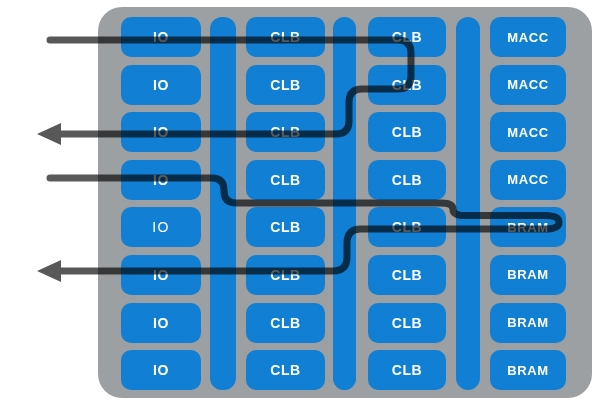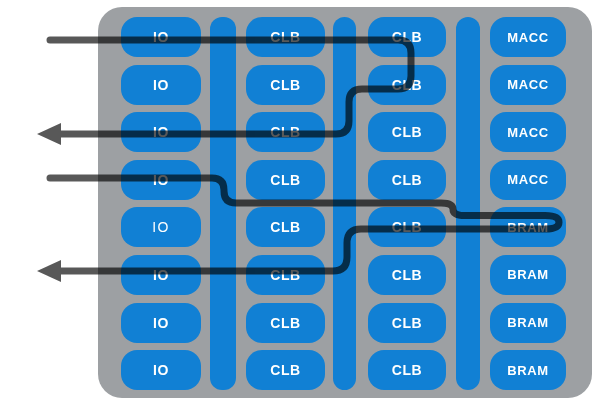--- a/index.html
+++ b/index.html
@@ -16,21 +16,21 @@
     width:494px;height:391px;
     border-radius:24px;
     background:var(--die,#9DA0A3);
   }
   .col{
     position:absolute;top:17px;
     display:flex;flex-direction:column;gap:7.6px;
   }
   .block{
     height:40px;
-    border-radius:16px;
+    border-radius:10px;
     background:var(--blue,#1180D4);
     color:var(--label,#ffffff);
     display:flex;align-items:center;justify-content:center;
     font-weight:bold;
     letter-spacing:.6px;
     user-select:none;
   }
   .block.light{
     font-weight:normal;
     letter-spacing:1.4px;

